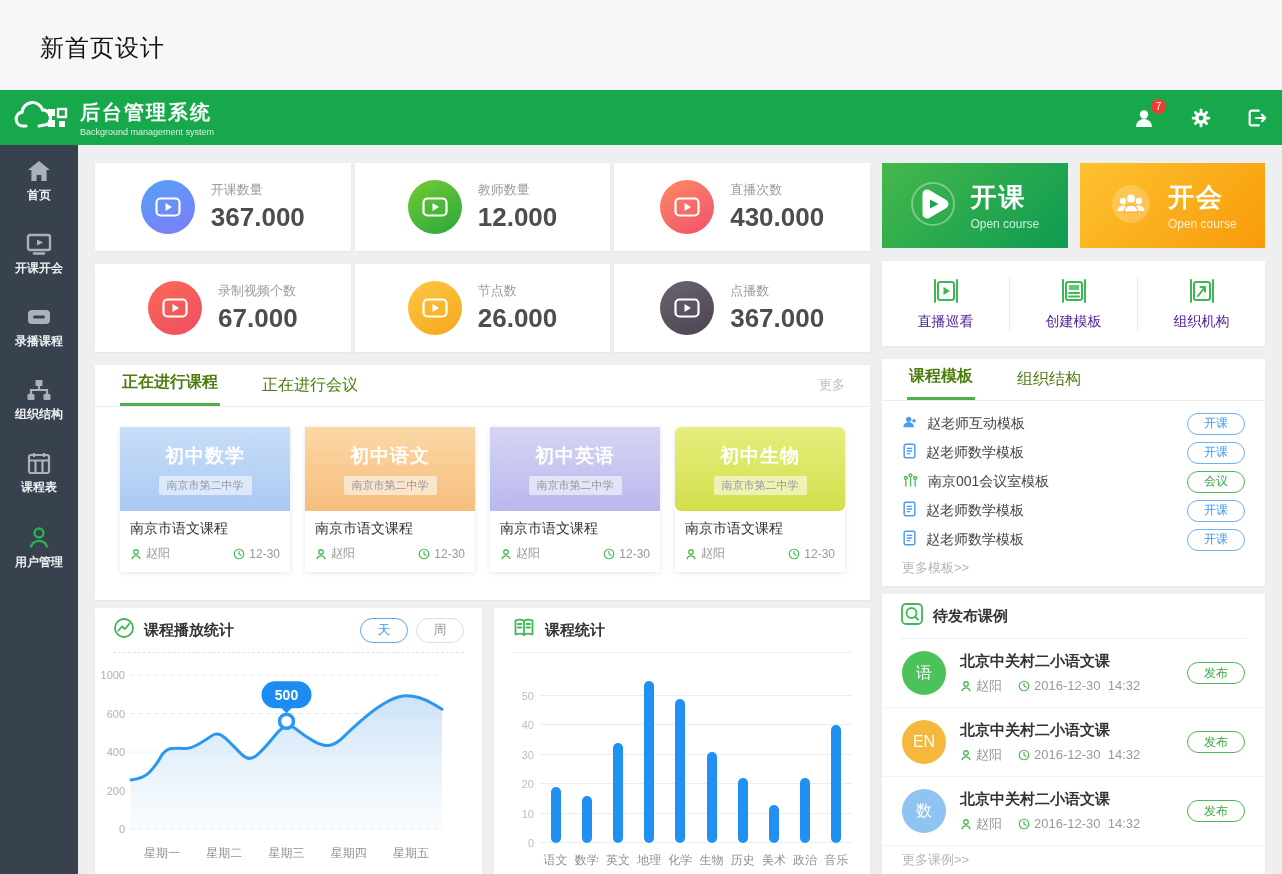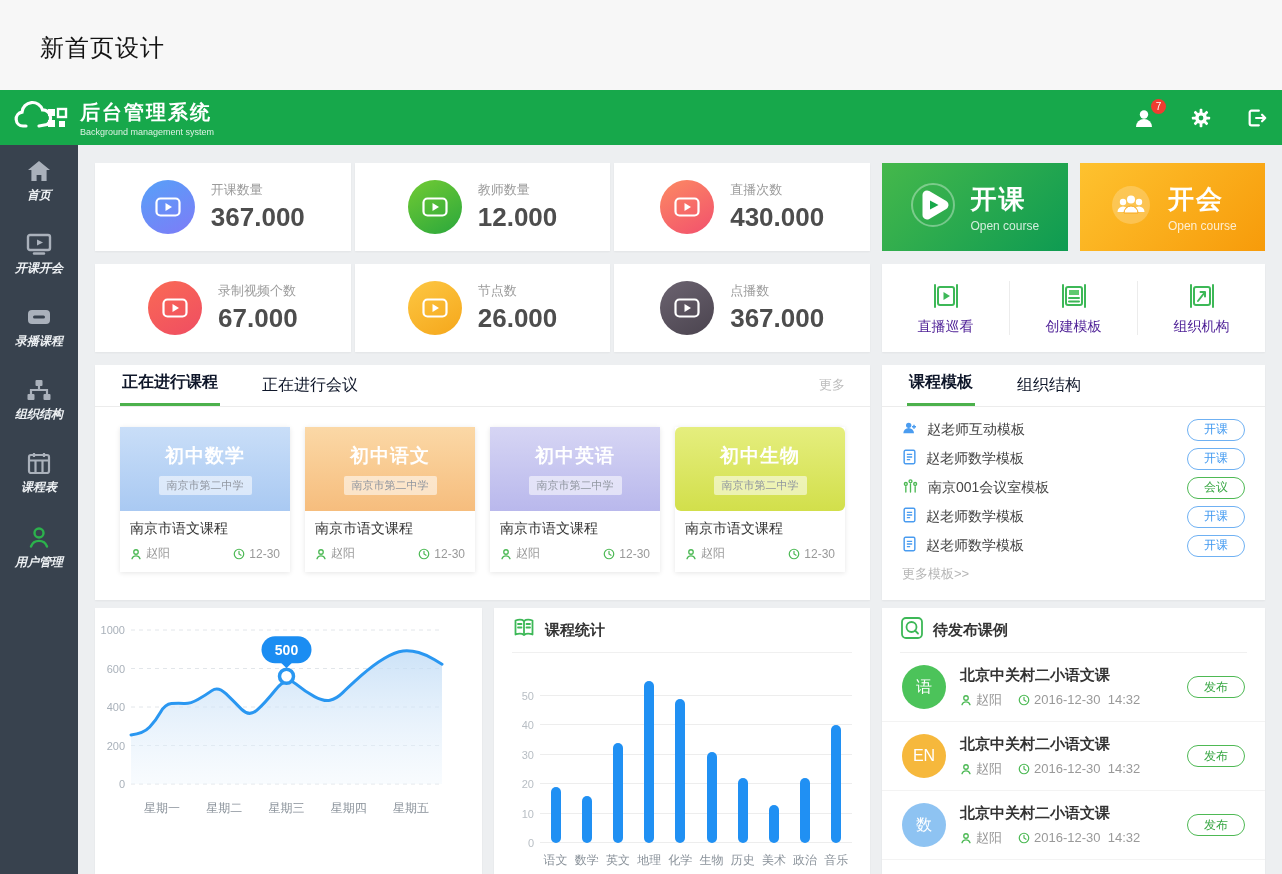--- a/index.html
+++ b/index.html
@@ -18,21 +18,21 @@
   .nav-icons { margin-left:auto; display:flex; align-items:center; gap:30px; }
   .nav-ic { position:relative; width:26px; height:26px; display:flex; align-items:center; justify-content:center; cursor:pointer; }
   .badge { position:absolute; top:-6px; right:-8px; background:#f03b30; color:#fff; font-size:10px;
     width:15px; height:15px; border-radius:50%; display:flex; align-items:center; justify-content:center; }
 
   
   .layout { display:flex; height:729px; }
   .sidebar { width:78px; background:#38424e; flex-shrink:0; }
   .side-item { height:73px; padding-top:15px; text-align:center; cursor:pointer; }
   .side-item svg { display:block; margin:0 auto 5px; }
-  .side-label { color:#eef1f4; font-size:12px; font-weight:bold;font-style:italic; }
+  .side-label { color:#eef1f4; font-size:12px; font-weight:bold; }
   .main { flex:1; padding:18px 17px 0; display:flex; gap:12px; }
   .col-left { width:775px; display:flex; flex-direction:column; }
   .col-right { width:383px; display:flex; flex-direction:column; }
 
   
   .stats-row { display:flex; gap:4px; height:88px; margin-bottom:13px; }
   .stat-card { flex:1; background:#fff; display:flex; align-items:center; justify-content:center; gap:16px; box-shadow:0 1px 2px rgba(0,0,0,.05); }
   .stat-icon { width:54px; height:54px; border-radius:50%; display:flex; align-items:center; justify-content:center; flex-shrink:0; }
   .th-blue  { background:linear-gradient(150deg,#56a1f8,#7e7bf7); }
   .th-green { background:linear-gradient(150deg,#72cb33,#2aa73c); }
@@ -55,21 +55,21 @@
   .quick-panel { height:88px; background:#fff; display:flex; align-items:center; margin-bottom:13px; box-shadow:0 1px 2px rgba(0,0,0,.05); }
   .quick-item { flex:1; text-align:center; cursor:pointer; }
   .quick-item svg { display:block; margin:0 auto 7px; }
   .quick-label { font-size:14px; color:#4c1d95; }
   .quick-sep { width:1px; height:54px; background:#ececec; }
 
   
   .panel { background:#fff; box-shadow:0 1px 2px rgba(0,0,0,.05); }
   .courses-panel { height:235px; margin-bottom:8px; }
   .tabbar { height:42px; border-bottom:1px solid #ececec; display:flex; align-items:flex-end; padding:0 25px; }
-  .tab { margin-right:40px; font-size:16px; color:#0f172a; padding:10px 2px; cursor:pointer; }
+  .tab { margin-right:40px; font-size:16px; color:#4d7c0f; padding:10px 2px; cursor:pointer; }
   .tab.active { border-bottom:3px solid #4cb14c; font-weight:bold; }
   .tab-more { margin-left:auto; font-size:13px; color:#bcbcbc; padding-bottom:12px; cursor:pointer; }
 
   
   .cards { display:flex; gap:15px; padding:20px 25px 0; }
   .course-card { width:170px; background:#fff; box-shadow:0 1px 5px rgba(0,0,0,.10); cursor:pointer; }
   .card-head { height:84px; display:flex; flex-direction:column; align-items:center; justify-content:center; gap:7px; }
   .ch-blue   { background:linear-gradient(180deg,#c9def8,#a9c9f2); }
   .ch-orange { background:linear-gradient(180deg,#fbd8a6,#f6bd7d); }
   .ch-purple { background:linear-gradient(180deg,#d6d5f4,#b9b8ec); }
@@ -414,20 +414,31 @@
                     <span>12-30</span>
                   </span>
                 </div>
               </div>
             </div>
           </div>
       </div>
 
       <div class="charts-row">
         <div class="panel line-panel">
+          <div class="panel-head">
+            <span><svg width="22" height="22" viewBox="0 0 22 22" fill="none" stroke="#3db857" stroke-width="1.8">
+                  <circle cx="11" cy="11" r="9"></circle>
+                  <path d="M5.5 13.5 L9 9.5 L12 12 L16.5 6.5" stroke-linecap="round" stroke-linejoin="round"></path>
+                </svg></span>
+            <span class="panel-title">课程播放统计</span>
+            <div class="toggles">
+              <div class="toggle on">天</div>
+              <div class="toggle off">周</div>
+            </div>
+          </div>
           <div class="line-chart-box" id="line-chart"><svg width="351" height="206" viewBox="0 0 351 206">
                 <defs>
                   <linearGradient id="areaG" x1="0" y1="0" x2="0" y2="1">
                     <stop offset="0" stop-color="#bcd9f5" stop-opacity=".75"></stop>
                     <stop offset="1" stop-color="#eef6fd" stop-opacity=".4"></stop>
                   </linearGradient>
                 </defs>
                 <line x1="34" y1="14" x2="345" y2="14" stroke="#e2e6ea" stroke-dasharray="4 4"></line>
                 <text x="28" y="18" text-anchor="end" font-size="11" fill="#a9b1ba">1000</text>
                 <line x1="34" y1="52.5" x2="345" y2="52.5" stroke="#e2e6ea" stroke-dasharray="4 4"></line>
@@ -692,16 +703,17 @@
                       <circle cx="12" cy="12" r="9.5"></circle>
                       <path d="M12 6.5 V12 l4 2.5"></path>
                     </svg>
                     <span>2016-12-30&nbsp;&nbsp;14:32</span>
                   </span>
                 </div>
               </div>
               <span class="pill pill-green" style="margin-left:auto">发布</span>
             </div>
           </div>
+        <div class="more-link">更多课例&gt;&gt;</div>
       </div>
     </div>
   </div>
 </div>
 
 </body></html>

